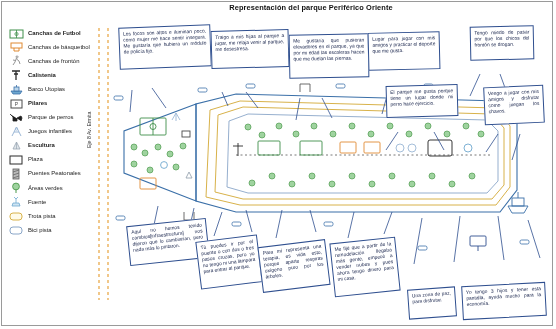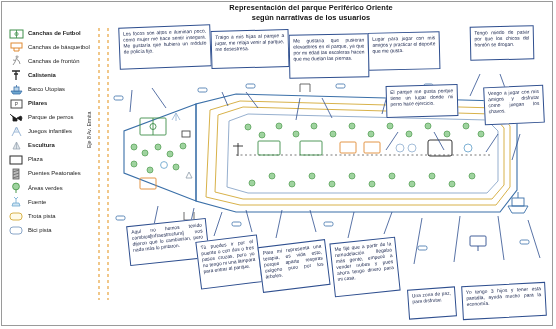--- a/index.html
+++ b/index.html
@@ -69,21 +69,20 @@
 </style>
 </head>
 <body>
 
 <div id="stage">
 
   <div class="frame"></div>
 
   <div class="title">
     <div>Representación del parque Periférico Oriente</div>
-    <div>según narrativas de los usuarios</div>
   </div>
 
   <svg class="map" viewBox="0 0 556 329">
 
     <g>
       <line x1="99" y1="28" x2="99" y2="300" stroke="#e8a33d" stroke-width="1.2" stroke-dasharray="3,3"></line>
       <line x1="108" y1="28" x2="108" y2="300" stroke="#e8a33d" stroke-width="1.2" stroke-dasharray="3,3"></line>
     </g>
 
     <g fill="none" stroke="#3a6fa8" stroke-width="1.1">

